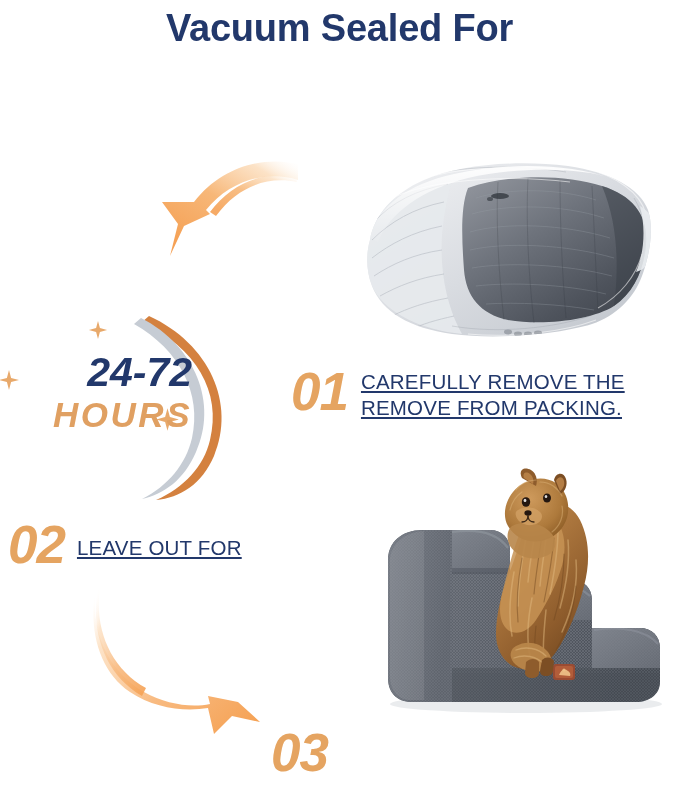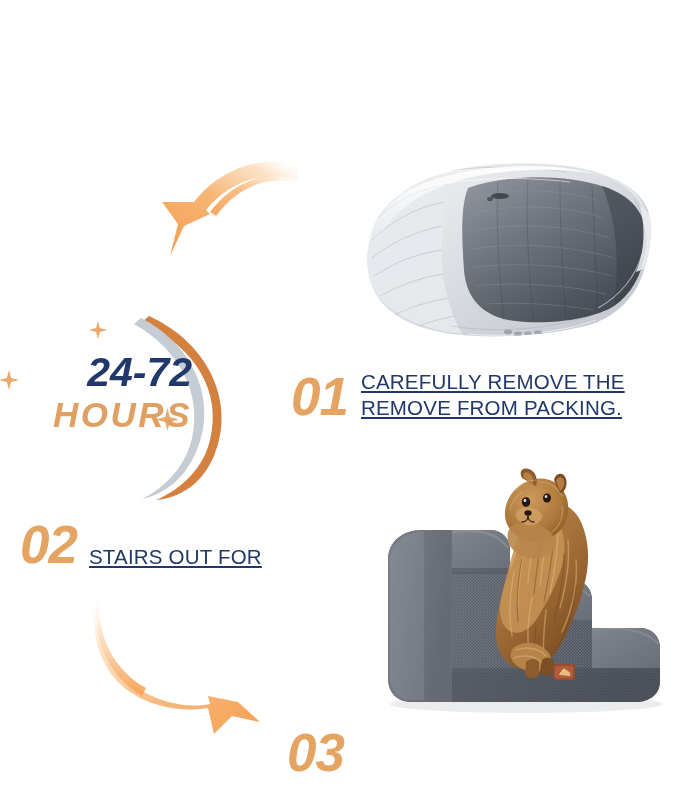--- a/index.html
+++ b/index.html
@@ -41,51 +41,52 @@
     white-space:nowrap;
   }
   .badge-unit {
     font-size:35px; font-style:italic; font-weight:bold;
     color:#E0A062; letter-spacing:2.5px; line-height:1.25;
     white-space:nowrap;
   }
   .spark { position:absolute; }
 
   
-  .step { position:absolute; display:flex; align-items:flex-end; }
+  .step { position:absolute; display:flex; align-items:center; }
   .step-num {
     font-size:53px; font-weight:bold; font-style:italic;
     color:#E5A461; line-height:0.92; letter-spacing:-1px;
     white-space:nowrap; flex:0 0 auto;
   }
   .step-text {
     color:#22386B; font-size:20.5px; font-weight:500;
     line-height:1.28; letter-spacing:0.2px;
     padding-top:5px; white-space:nowrap;text-decoration:underline;
   }
   .step-text .tline { display:block; }
 
   #step-01 { left:291px; top:364px; }
   #step-01 .step-text { padding-left:13px; }
-  #step-02 { left:8px;   top:521px;margin-left:12px; }
+  #step-02 { left:8px;   top:521px; }
   #step-02 .step-text { padding-left:12px; }
-  #step-03 { left:287px; top:729px; }
+  #step-03 { left:271px; top:729px; }
   #step-03 .step-text { padding-left:13px; }
 
   
   .photo-pack { position:absolute; left:348px; top:158px; width:320px; height:190px; }
   
   .photo-stairs { position:absolute; left:340px; top:468px; width:330px; height:245px; }
 </style>
 </head>
 <body>
 
 <div class="stage">
 
   <div class="title">
+    <span class="line">Vacuum Sealed For</span>
   </div>
 
   <svg class="arrow-top" viewBox="0 0 150 150">
     <defs>
       <linearGradient id="agTop" x1="1" y1="0" x2="0.18" y2="0.92">
         <stop offset="0" stop-color="#FFFFFF" stop-opacity="0.05"></stop>
         <stop offset="0.20" stop-color="#FBD9B4" stop-opacity="0.75"></stop>
         <stop offset="0.55" stop-color="#F7B778"></stop>
         <stop offset="1" stop-color="#F5A155"></stop>
       </linearGradient>
@@ -238,21 +239,21 @@
     <div class="step-num">01</div>
     <div class="step-text">
       <span class="tline">CAREFULLY REMOVE THE</span>
       <span class="tline">REMOVE FROM PACKING.</span>
     </div>
   </div>
 
   <div class="step" id="step-02">
     <div class="step-num">02</div>
     <div class="step-text">
-      <span class="tline">STAIRS OUT FOR</span>
+      <span class="tline">LEAVE OUT FOR</span>
     </div>
   </div>
 
   <svg class="arrow-bottom" viewBox="0 0 200 150">
     <defs>
       <linearGradient id="agBot" x1="0.05" y1="0" x2="0.95" y2="0.95">
         <stop offset="0" stop-color="#FFFFFF" stop-opacity="0.05"></stop>
         <stop offset="0.22" stop-color="#FCDCBA" stop-opacity="0.78"></stop>
         <stop offset="0.60" stop-color="#F8BA80"></stop>
         <stop offset="1" stop-color="#F5A255"></stop>

